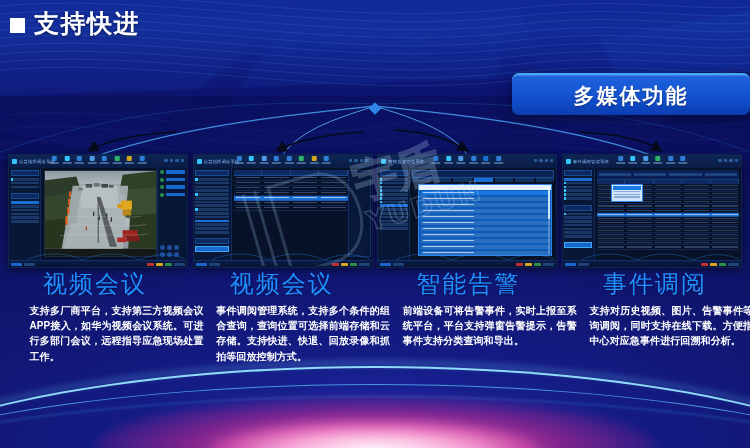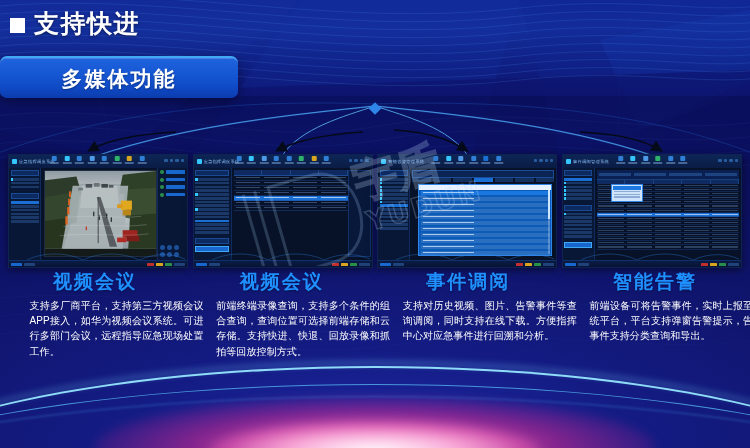--- a/index.html
+++ b/index.html
@@ -72,21 +72,21 @@
   .title-marker{
     width:15px;height:15px;background:#ffffff;display:block;flex:0 0 auto;
     margin-top:3px;
   }
   .title-text{
     color:#ffffff;font-size:25px;font-weight:bold;letter-spacing:1.5px;line-height:1;
     text-shadow:0 1px 3px rgba(0,0,0,.45);
   }
 
   
-  .banner-wrap{position:absolute;left:0;top:56px;width:100%;display:flex;justify-content:flex-start;z-index:20;}
+  .banner-wrap{position:absolute;left:0;top:73px;width:100%;display:flex;justify-content:flex-end;z-index:20;}
   .banner{
     width:238px;height:40px;border-radius:7px;
     background:linear-gradient(180deg,#1f63dd 0%,#1657d4 40%,#0f49c4 75%,#0b3cae 100%);
     border-top:2px solid #3fa9f5;
     box-shadow:0 3px 12px rgba(0,0,0,.35), inset 0 1px 0 rgba(255,255,255,.18);
     display:flex;align-items:center;justify-content:center;
   }
   .banner-text{
     color:#ffffff;font-size:21px;font-weight:bold;letter-spacing:2px;line-height:1;
     text-shadow:0 1px 2px rgba(0,0,0,.35);
@@ -233,25 +233,25 @@
     z-index:17;pointer-events:none;opacity:.30;
   }
 
   
   .cols{
     position:absolute;left:0;top:272px;width:750px;height:120px;z-index:20;
     display:flex;justify-content:space-between;padding:0 4px;box-sizing:border-box;
   }
   .col{width:182px;display:flex;flex-direction:column;align-items:center;}
   .col-h{
-    font-size:19px;font-weight:bold;color:#1e90ff;letter-spacing:2px;line-height:1;
+    font-size:24px;font-weight:normal;color:#1e90ff;letter-spacing:2px;line-height:1;
     margin-bottom:7px;text-shadow:0 1px 2px rgba(0,0,0,.4);
   }
   .col-b{
-    font-size:10px;font-weight:normal;color:#ffffff;line-height:1.52;
+    font-size:10px;font-weight:bold;color:#ffffff;line-height:1.52;
     text-align:justify;width:174px;letter-spacing:.1px;margin-left:43px;
   }
 </style>
 </head>
 <body>
 
 <div class="bg-root">
   <div class="bg-base"></div>
   <div class="bg-topband"></div>
 
@@ -1011,26 +1011,26 @@
 
 <div class="cols">
 
   <div class="col">
     <div class="col-h">视频会议</div>
     <div class="col-b">支持多厂商平台，支持第三方视频会议APP接入，如华为视频会议系统。可进行多部门会议，远程指导应急现场处置工作。</div>
   </div>
 
   <div class="col">
     <div class="col-h">视频会议</div>
-    <div class="col-b">前端终端录像查询，支持多个条件的组合查询，查询位置可选择前端存储和云存储。支持快进、快退、回放录像和抓拍等回放控制方式。</div>
+    <div class="col-b">事件调阅管理系统，支持多个条件的组合查询，查询位置可选择前端存储和云存储。支持快进、快退、回放录像和抓拍等回放控制方式。</div>
+  </div>
+
+  <div class="col">
+    <div class="col-h">智能告警</div>
+    <div class="col-b">前端设备可将告警事件，实时上报至系统平台，平台支持弹窗告警提示，告警事件支持分类查询和导出。</div>
   </div>
 
   <div class="col">
     <div class="col-h">事件调阅</div>
     <div class="col-b">支持对历史视频、图片、告警事件等查询调阅，同时支持在线下载。方便指挥中心对应急事件进行回溯和分析。</div>
   </div>
 
-  <div class="col">
-    <div class="col-h">智能告警</div>
-    <div class="col-b">前端设备可将告警事件，实时上报至系统平台，平台支持弹窗告警提示，告警事件支持分类查询和导出。</div>
-  </div>
-
 </div>
 
 </body></html>

